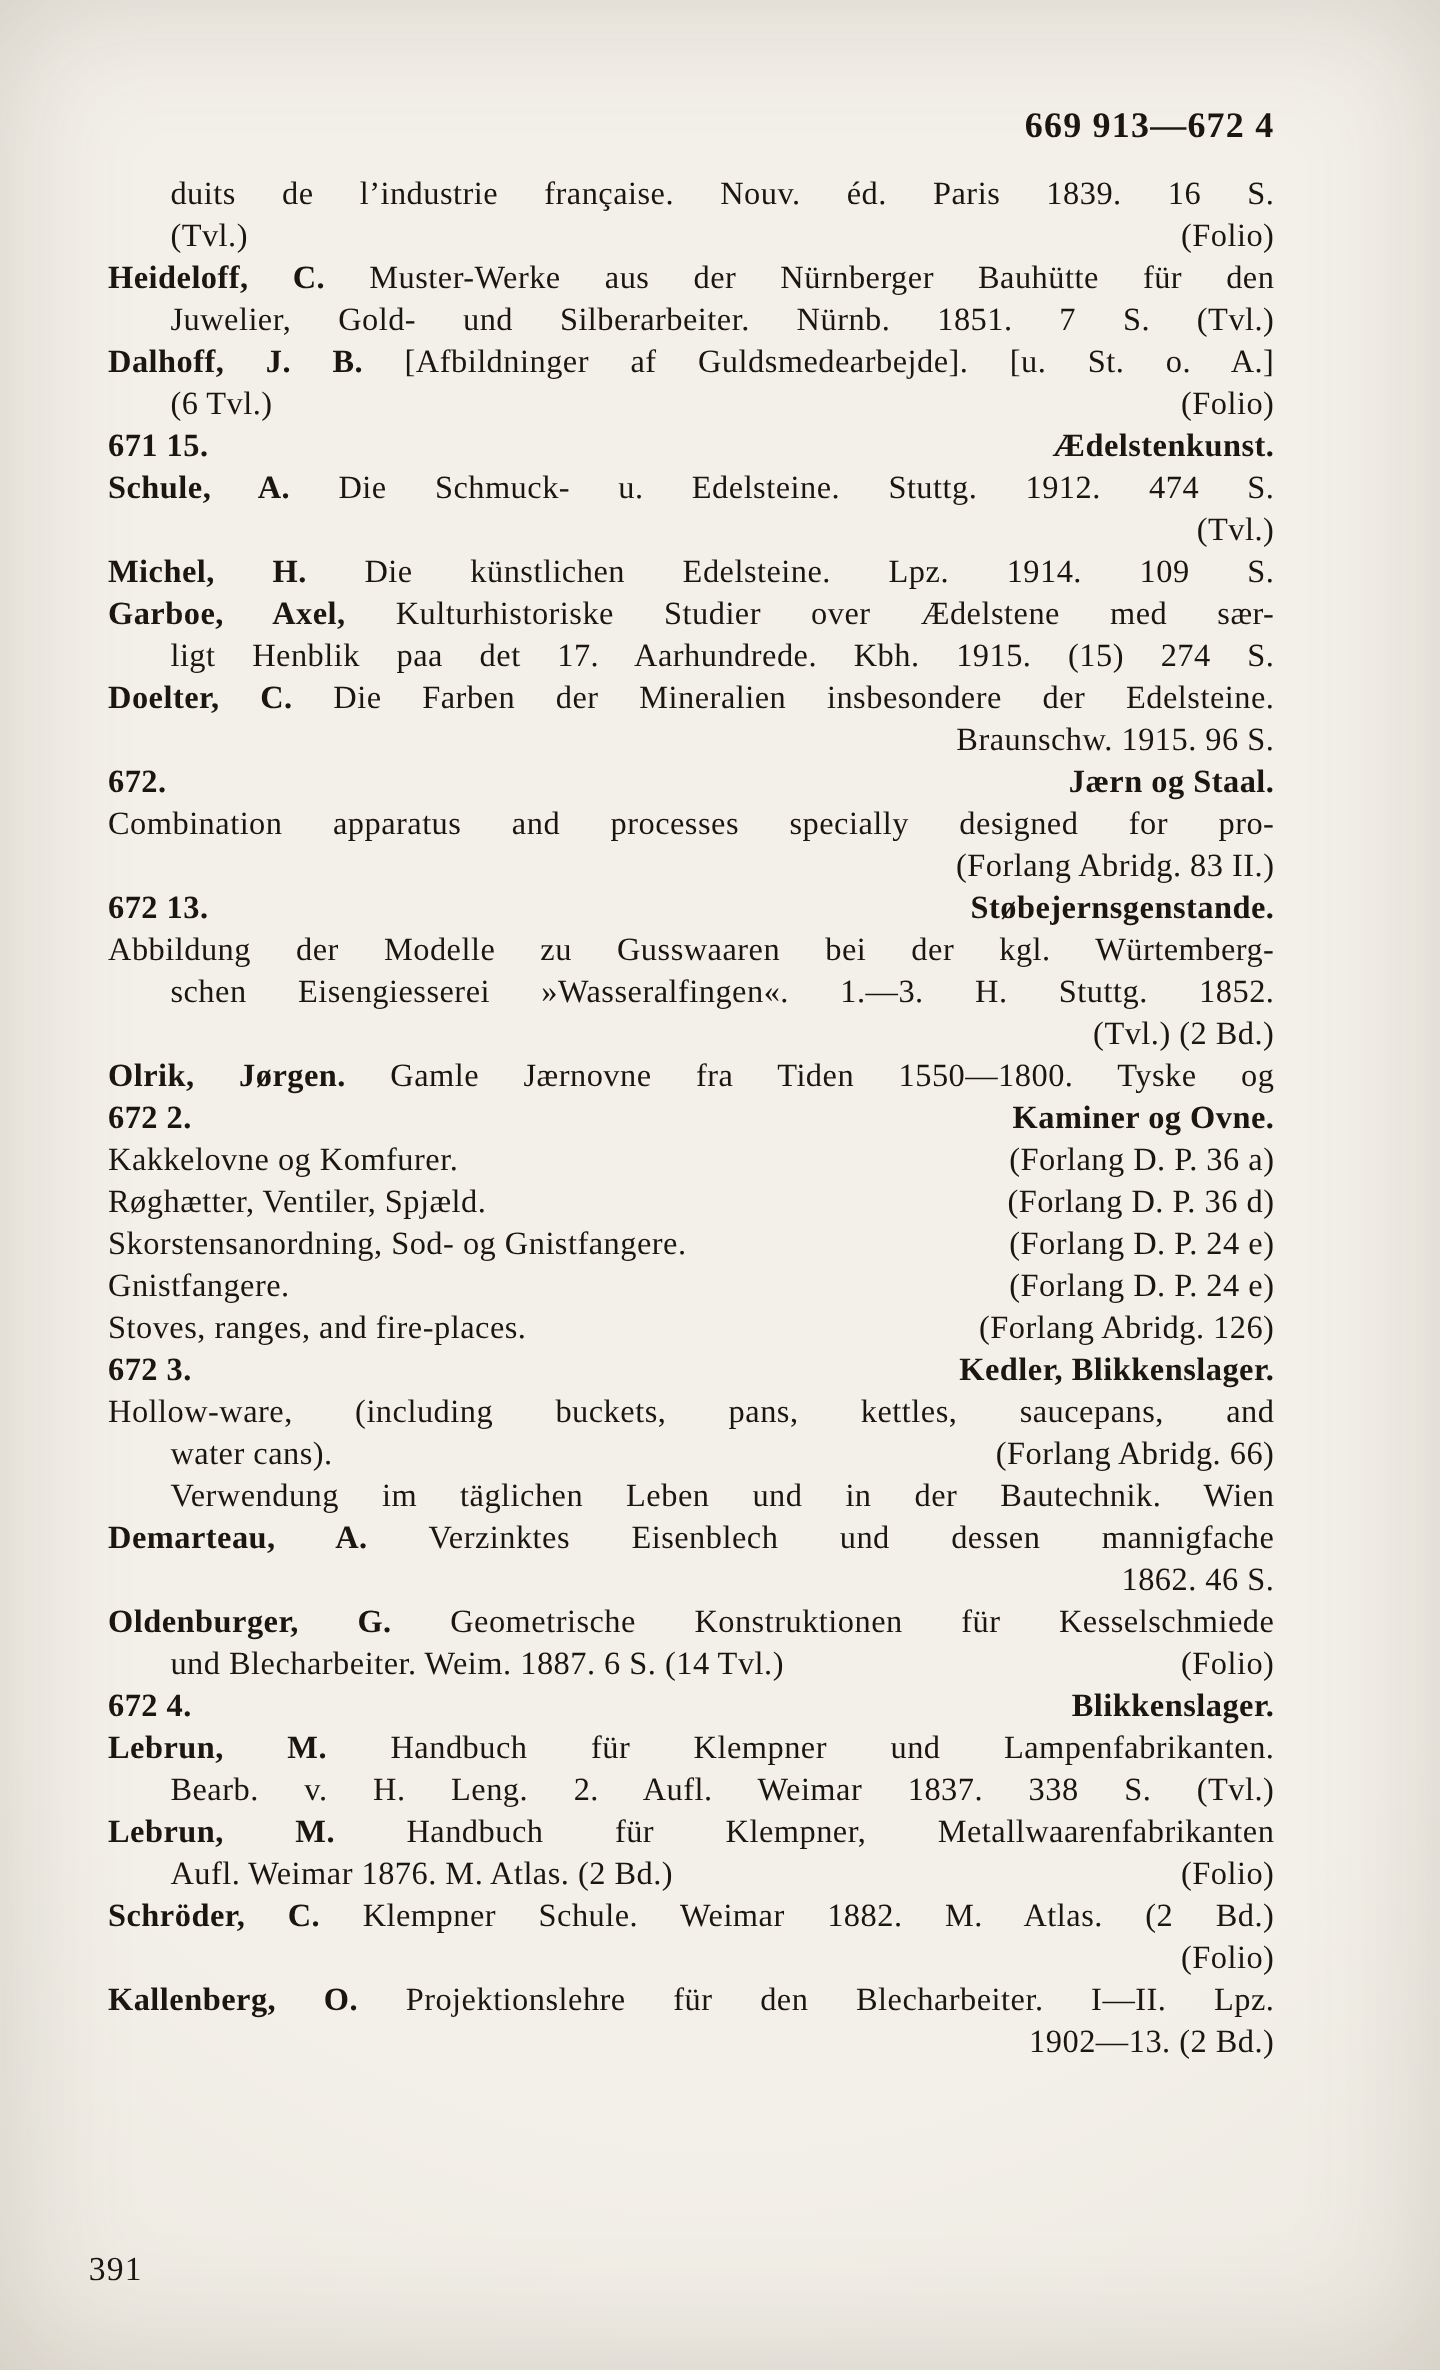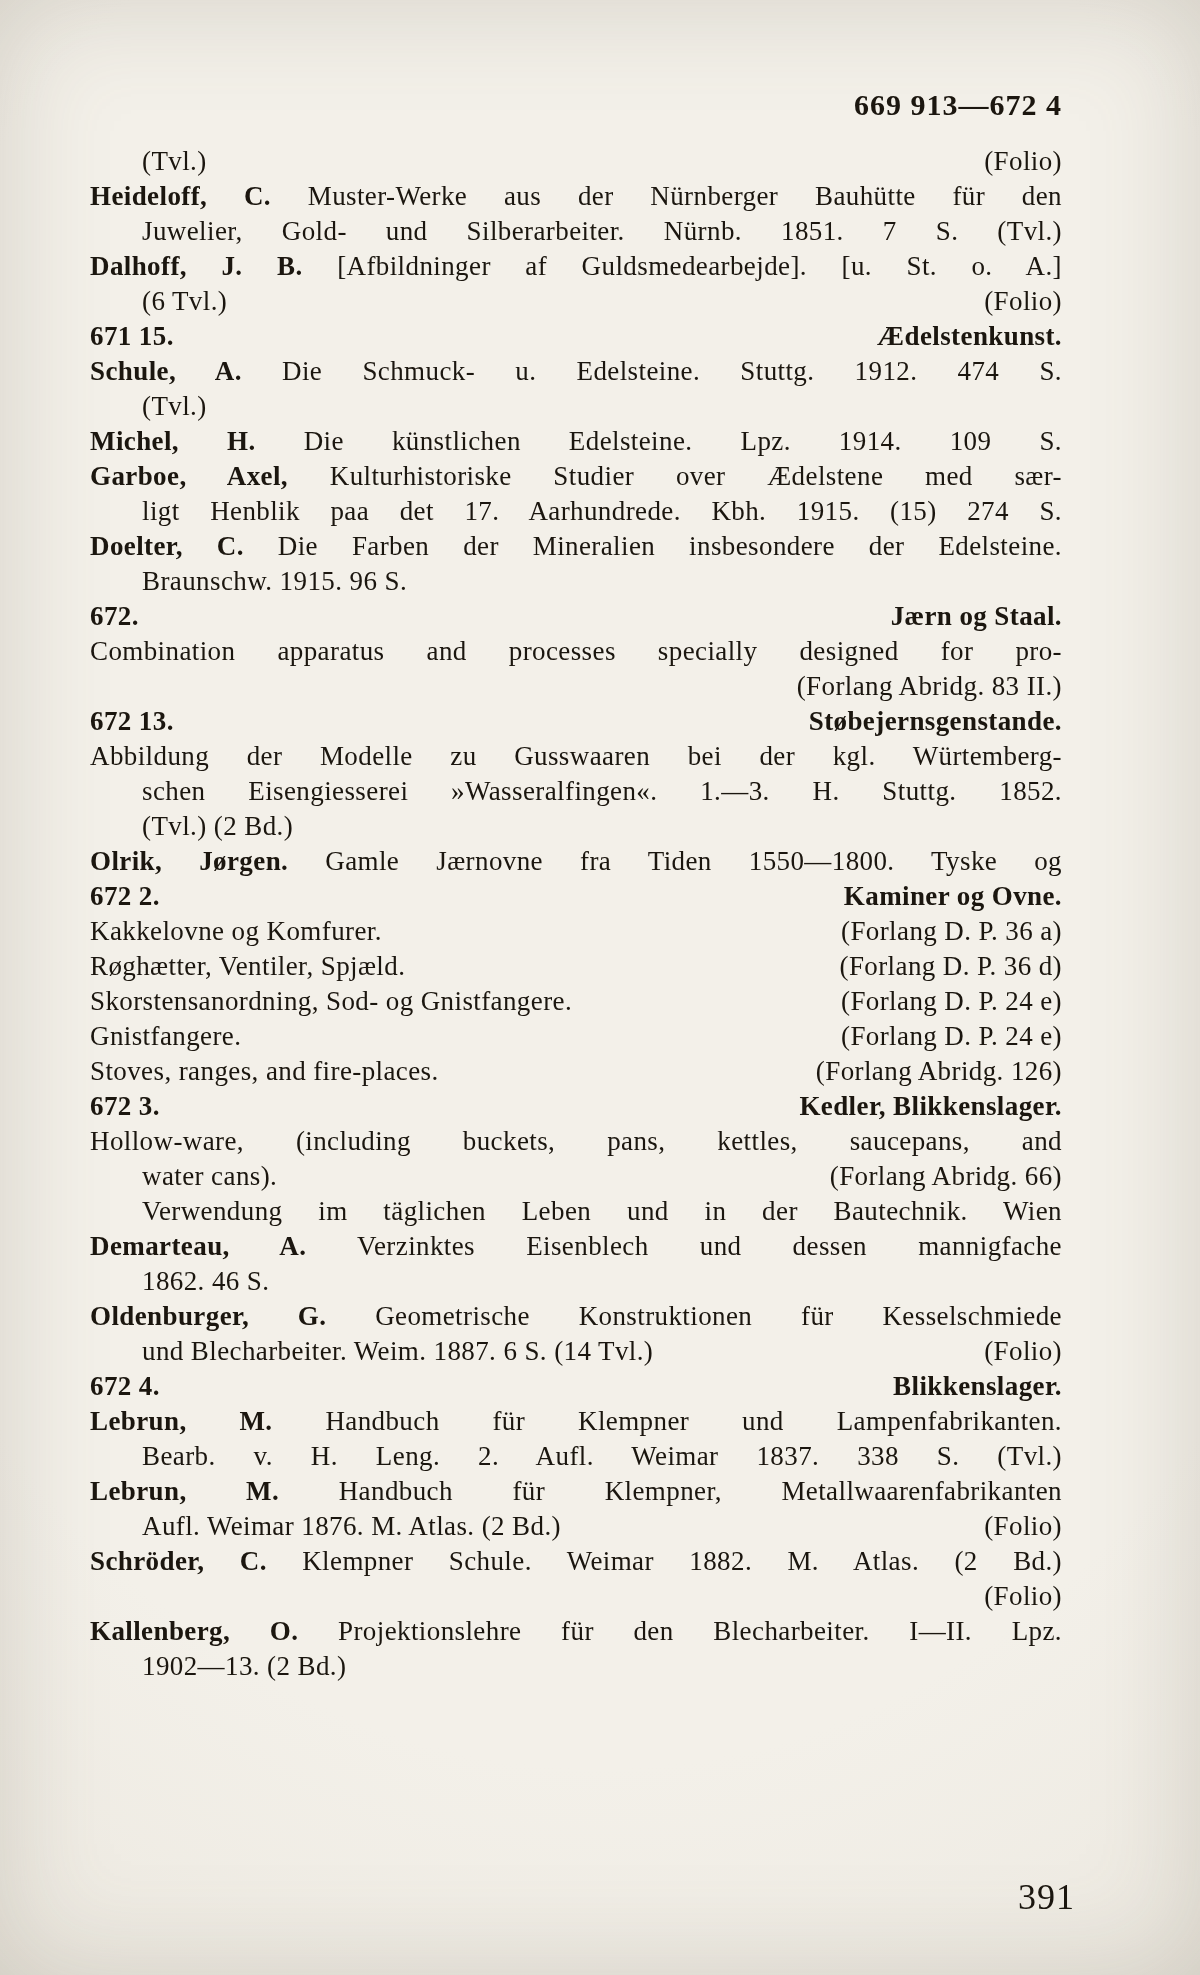--- a/index.html
+++ b/index.html
@@ -39,20 +39,21 @@
     left: 90px;
     width: 972px;
   }
   .line {
     height: 35px;
     line-height: 35px;
     font-size: 27px;
     letter-spacing: 0.4px;
     white-space: nowrap;
     overflow: hidden;
+    text-align: right;
   }
   .line.justify {
     white-space: normal;
     text-align: justify;
     text-align-last: justify;
   }
   .line.indent {
     padding-left: 52px;
   }
   .line.split {
@@ -66,34 +67,35 @@
   .bold {
     font-weight: bold;
   }
   .line.section .left,
   .line.section .right {
     font-weight: bold;
   }
   .footer {
     position: absolute;
     top: 1876px;
-    left: 103px;
+    left: 74px;
     width: 972px;
-    text-align: right;
-    font-size: 36px;
+    text-align: left;
+    font-size: 28px;
     letter-spacing: 1px;
   }
 </style>
 </head>
 <body>
 
 <div class="page">
   <div class="header">669 913—672 4</div>
 
   <div class="content">
+      <div class="line indent justify"><span class="left">duits de l’industrie française. Nouv. éd. Paris 1839. 16 S.</span></div>
       <div class="line indent split">
         <span class="left">(Tvl.)</span>
         <span class="right">(Folio)</span>
       </div>
       <div class="line justify"><span class="left"><span class="bold">Heideloff, C.</span> Muster-Werke aus der Nürnberger Bauhütte für den</span></div>
       <div class="line indent justify"><span class="left">Juwelier, Gold- und Silberarbeiter. Nürnb. 1851. 7 S. (Tvl.)</span></div>
       <div class="line justify"><span class="left"><span class="bold">Dalhoff, J. B.</span> [Afbildninger af Guldsmedearbejde]. [u. St. o. A.]</span></div>
       <div class="line indent split">
         <span class="left">(6 Tvl.)</span>
         <span class="right">(Folio)</span>

